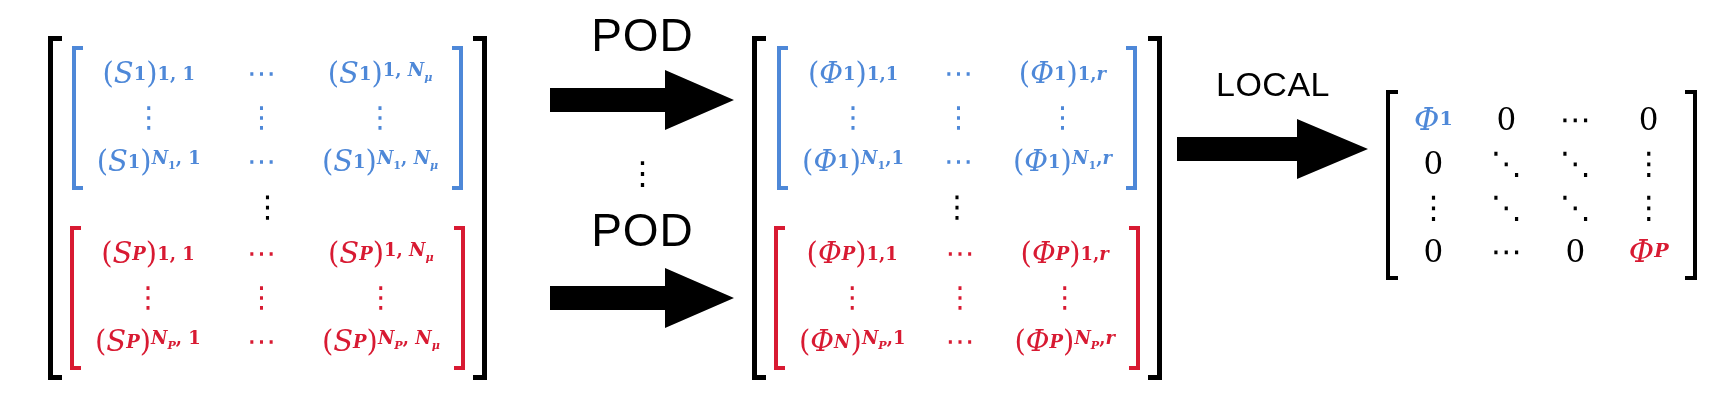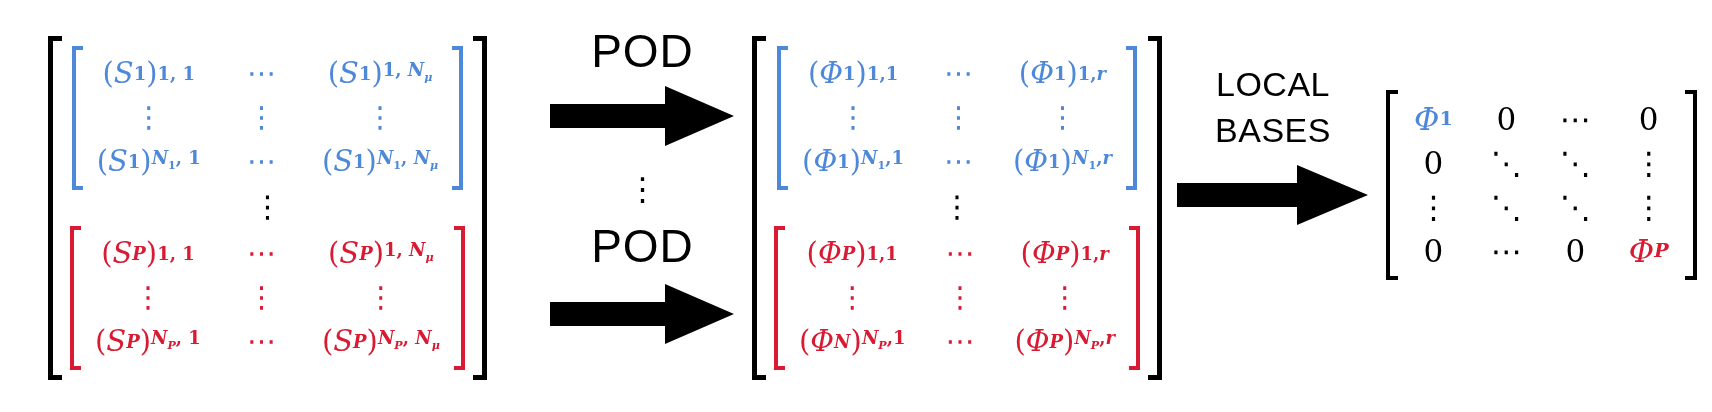--- a/index.html
+++ b/index.html
@@ -95,21 +95,21 @@
           <span class="cell math">⋯</span>
           <span class="cell math">(<i>S</i><sub><i>P</i></sub>)<sub><i>N</i><sub><i>P</i></sub>, <i>N</i><sub><i>μ</i></sub></sub></span>
         </div>
         <div class="brr"></div>
       </div>
     </div>
     <div class="brr"></div>
   </div>
 </div>
 
-<div class="abs flow-col" style="left:540px; top:26px; width:205px;">
+<div class="abs flow-col" style="left:540px; top:10px; width:205px;">
   <div class="pod-label">POD</div>
   <svg class="arrow-svg" style="margin-top:8px;" width="185" height="62" viewBox="0 0 185 62">
     <path d="M0,19 L115,19 L115,1 L184,31 L115,61 L115,43 L0,43 Z" fill="#000"></path>
   </svg>
   <div class="mid-dots math">⋮</div>
   <div class="pod-label">POD</div>
   <svg class="arrow-svg" style="margin-top:12px;" width="185" height="62" viewBox="0 0 185 62">
     <path d="M0,19 L115,19 L115,1 L184,31 L115,61 L115,43 L0,43 Z" fill="#000"></path>
   </svg>
 </div>
@@ -149,21 +149,20 @@
         </div>
         <div class="brr"></div>
       </div>
     </div>
     <div class="brr"></div>
   </div>
 </div>
 
 <div class="abs flow-col" style="left:1168px; top:62px; width:210px;">
   <div class="lb-label">LOCAL</div>
-  <div class="lb-label">BASES</div>
   <svg class="arrow-svg" style="margin-top:10px;" width="192" height="62" viewBox="0 0 192 62">
     <path d="M0,19 L120,19 L120,1 L191,31 L120,61 L120,43 L0,43 Z" fill="#000"></path>
   </svg>
 </div>
 
 <div class="abs" style="left:1386px; top:90px;">
   <div class="mx bd">
     <div class="brl"></div>
     <div class="grid4">
       <span class="cell math blue-text">

